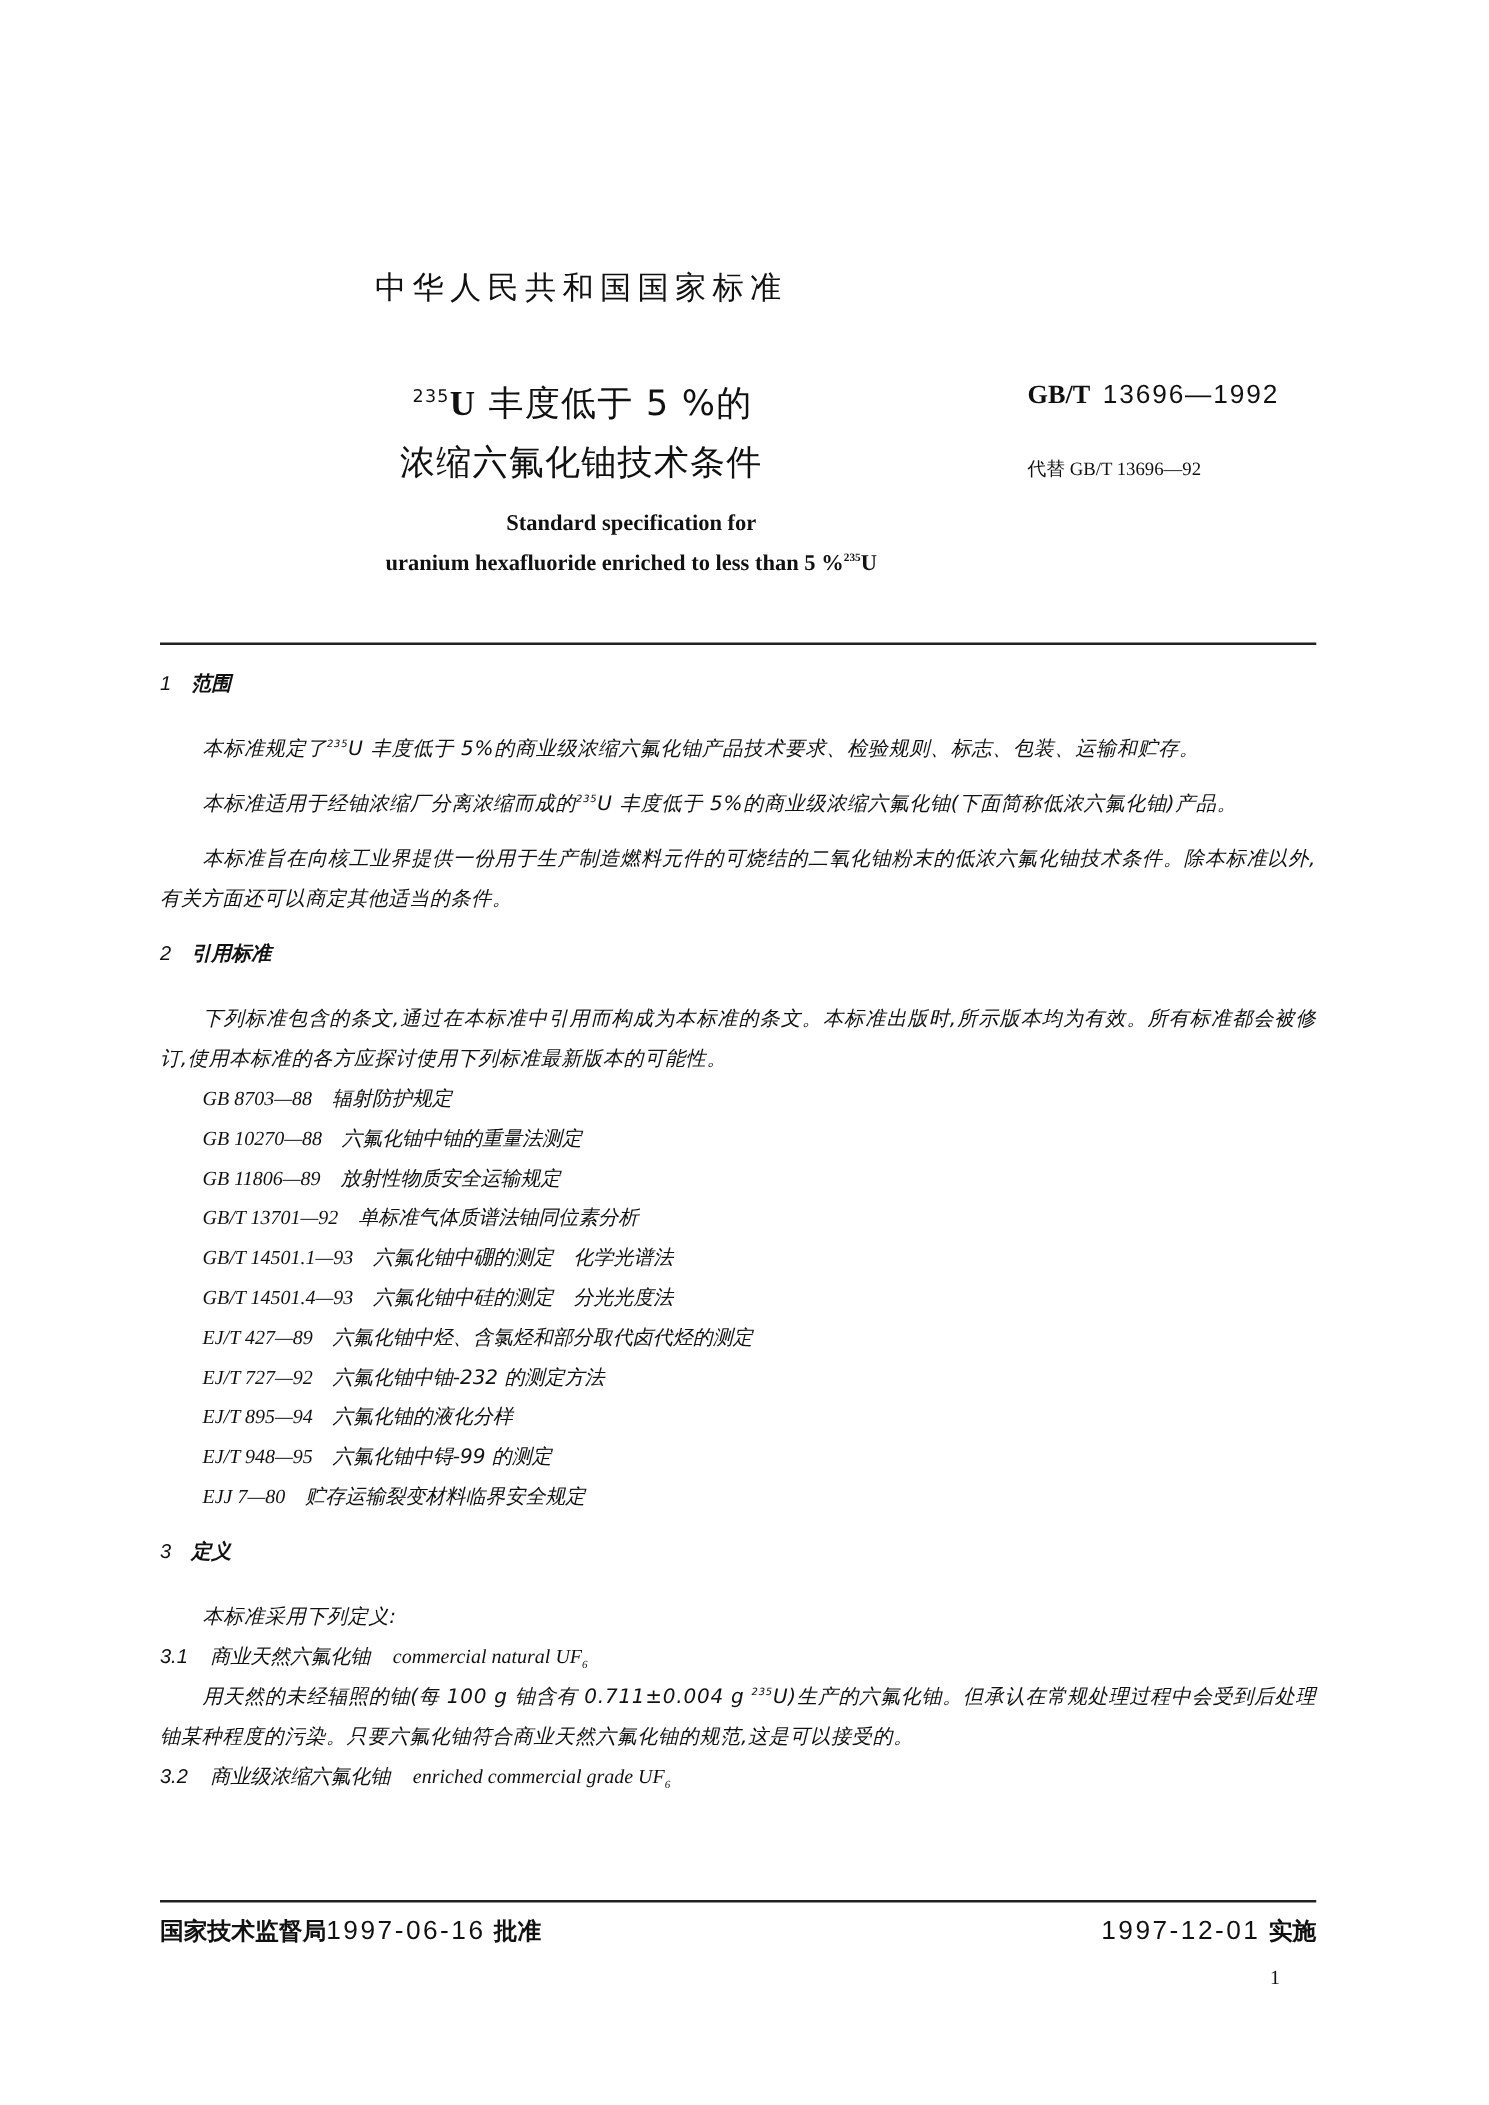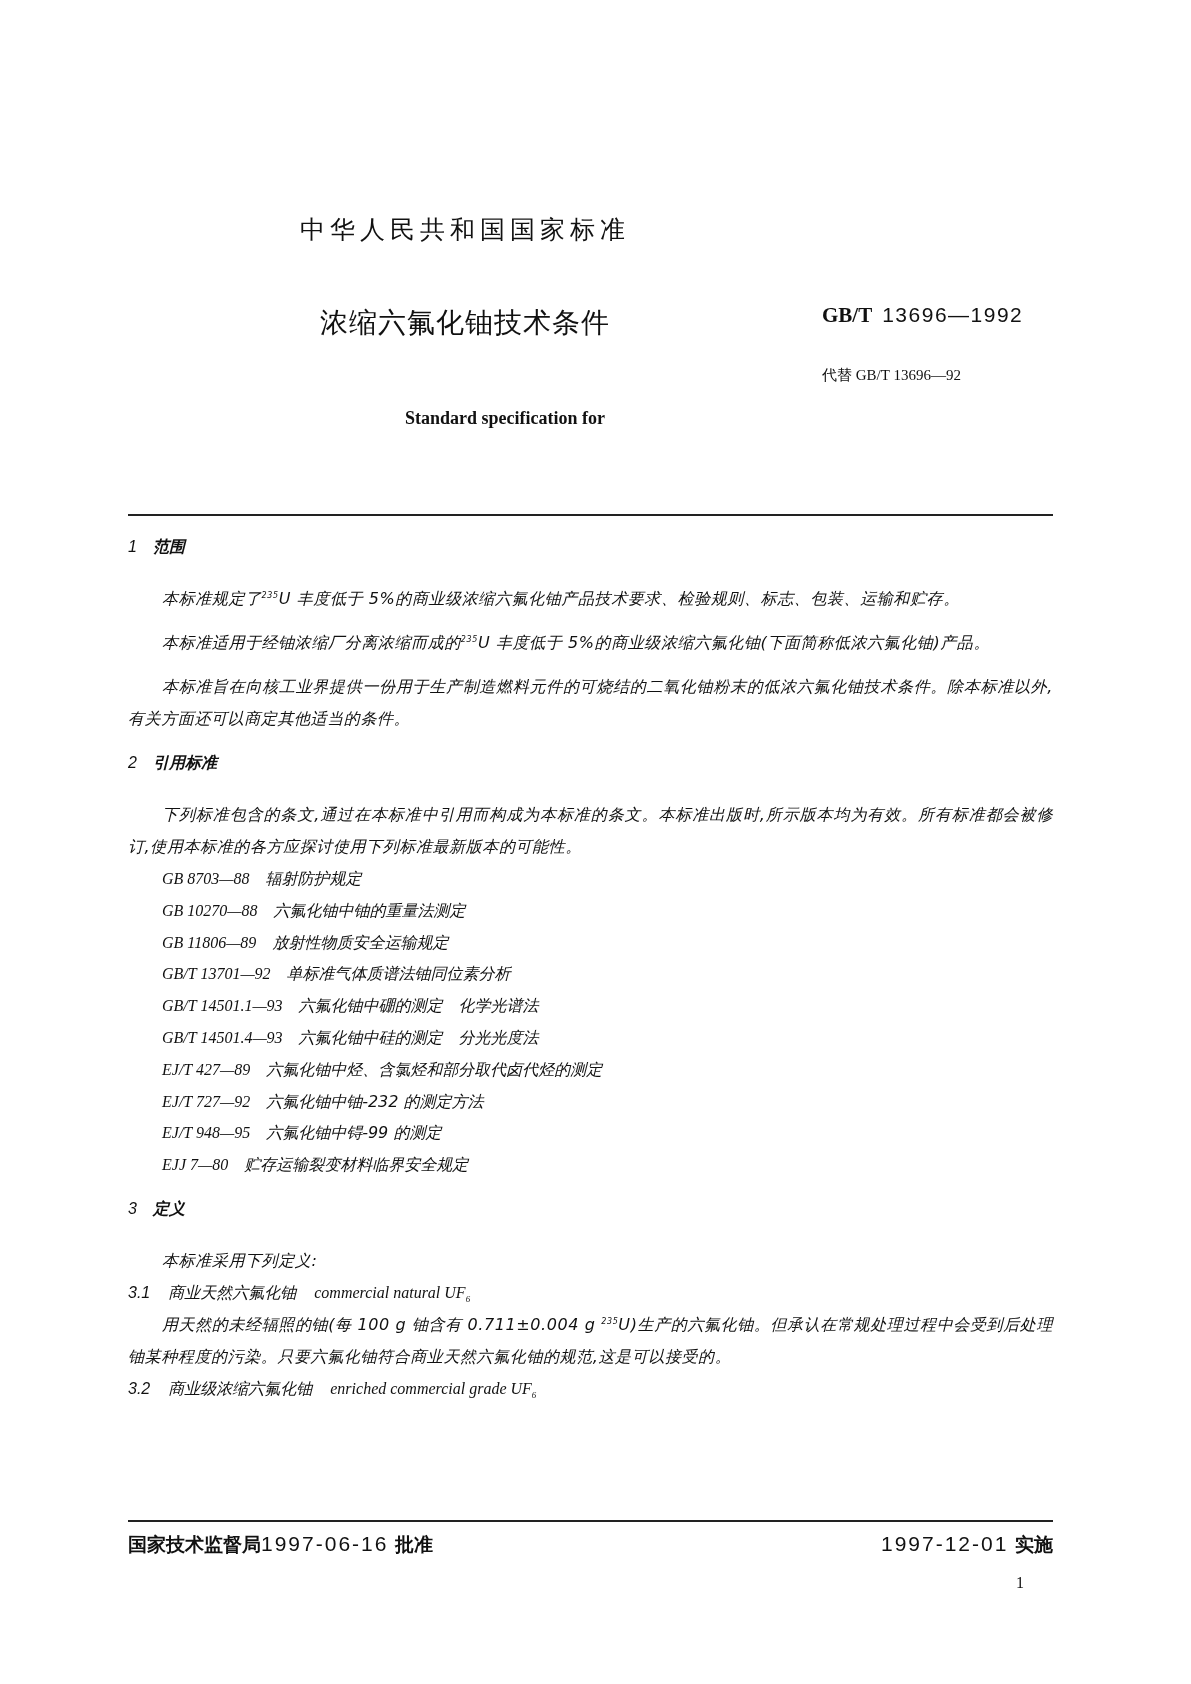--- a/index.html
+++ b/index.html
@@ -67,30 +67,32 @@
       font-family: "DejaVu Sans", "Liberation Sans", sans-serif;
     }
     .page-num { left: 1016px; top: 1574px; font-size: 16px; font-family: "Liberation Serif", serif; }
   </style>
 </head>
 <body>
 
 <div class="abs national-std">中华人民共和国国家标准</div>
 
 <div class="abs title-zh">
+  <div><sup class="iso">235</sup><span class="u">U</span><span> 丰度低于 5 %的</span></div>
   <div class="line2">浓缩六氟化铀技术条件</div>
 </div>
 
 <div class="abs std-number">
   <span class="prefix">GB/T</span><span>13696—1992</span>
 </div>
 <div class="abs replaces">代替 GB/T  13696—92</div>
 
 <div class="abs title-en">
   <div>Standard specification for</div>
+  <div><span>uranium hexafluoride enriched to less than 5 %</span><sup class="iso">235</sup><span>U</span></div>
 </div>
 
 <div class="abs rule-top"></div>
 
 <div class="abs content">
 
   <div class="sec-head"><span class="num">1</span><span>范围</span></div>
   <div class="gap-m"></div>
   <p class="para"><span>本标准规定了</span><sup class="iso">235</sup><span>U 丰度低于 5%的商业级浓缩六氟化铀产品技术要求、检验规则、标志、包装、运输和贮存。</span></p>
   <div class="gap-s"></div>
@@ -104,20 +106,21 @@
   <p class="para">下列标准包含的条文,通过在本标准中引用而构成为本标准的条文。本标准出版时,所示版本均为有效。所有标准都会被修订,使用本标准的各方应探讨使用下列标准最新版本的可能性。</p>
   <ul class="ref-list">
     <li class="ref-item"><span class="ref-code">GB 8703—88</span><span>辐射防护规定</span></li>
     <li class="ref-item"><span class="ref-code">GB 10270—88</span><span>六氟化铀中铀的重量法测定</span></li>
     <li class="ref-item"><span class="ref-code">GB 11806—89</span><span>放射性物质安全运输规定</span></li>
     <li class="ref-item"><span class="ref-code">GB/T 13701—92</span><span>单标准气体质谱法铀同位素分析</span></li>
     <li class="ref-item"><span class="ref-code">GB/T 14501.1—93</span><span>六氟化铀中硼的测定　化学光谱法</span></li>
     <li class="ref-item"><span class="ref-code">GB/T 14501.4—93</span><span>六氟化铀中硅的测定　分光光度法</span></li>
     <li class="ref-item"><span class="ref-code">EJ/T 427—89</span><span>六氟化铀中烃、含氯烃和部分取代卤代烃的测定</span></li>
     <li class="ref-item"><span class="ref-code">EJ/T 727—92</span><span>六氟化铀中铀-232 的测定方法</span></li>
+    <li class="ref-item"><span class="ref-code">EJ/T 895—94</span><span>六氟化铀的液化分样</span></li>
     <li class="ref-item"><span class="ref-code">EJ/T 948—95</span><span>六氟化铀中锝-99 的测定</span></li>
     <li class="ref-item"><span class="ref-code">EJJ 7—80</span><span>贮存运输裂变材料临界安全规定</span></li>
   </ul>
   <div class="gap-s"></div>
 
   <div class="sec-head"><span class="num">3</span><span>定义</span></div>
   <div class="gap-m"></div>
   <p class="para">本标准采用下列定义:</p>
   <div class="sub-head"><span class="num">3.1</span><span>商业天然六氟化铀</span><span class="en"><span>commercial natural UF</span><sub class="chem">6</sub></span></div>
   <p class="para"><span>用天然的未经辐照的铀(每 100 g 铀含有 0.711±0.004 g </span><sup class="iso">235</sup><span>U)生产的六氟化铀。但承认在常规处理过程中会受到后处理铀某种程度的污染。只要六氟化铀符合商业天然六氟化铀的规范,这是可以接受的。</span></p>

